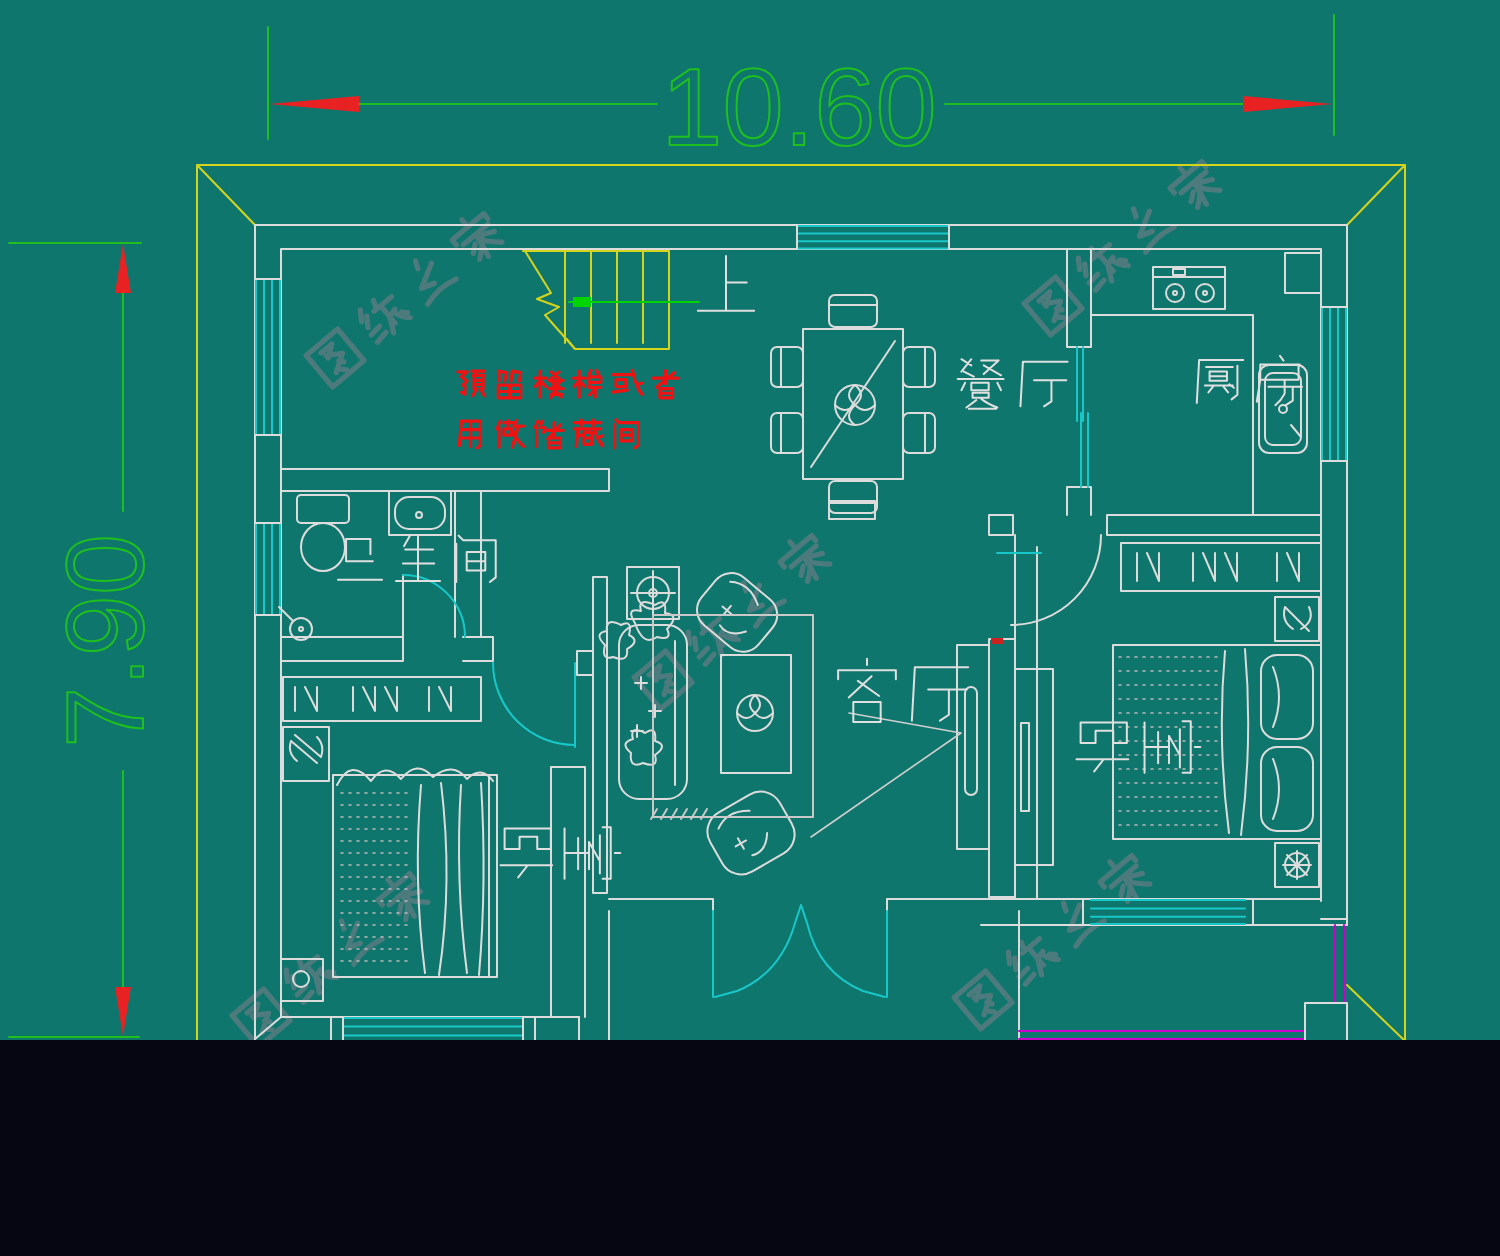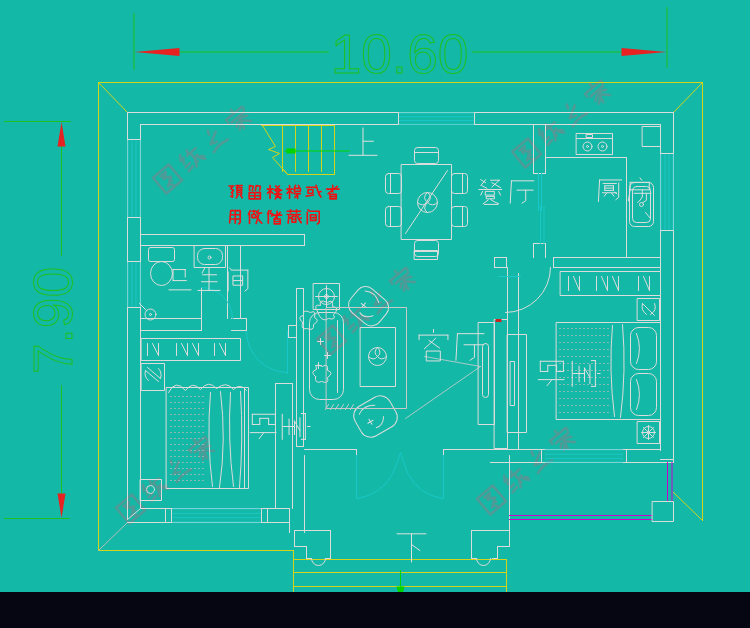--- a/index.html
+++ b/index.html
@@ -1,15 +1,15 @@
 <!DOCTYPE html>
 <html><head><meta charset="utf-8">
 <style>
 html,body{margin:0;padding:0;background:#060613;}
-#cv{position:relative;width:750px;height:592px;background:#14b8a6;overflow:hidden;font-family:"Liberation Sans", sans-serif;}
+#cv{position:relative;width:750px;height:520px;background:#0f766e;overflow:hidden;font-family:"Liberation Sans", sans-serif;}
 svg{position:absolute;left:0;top:0;}
 </style></head>
 <body>
 <div id="cv">
 <svg width="750" height="628" viewBox="0 0 750 628" fill="none" stroke-linecap="round" stroke-linejoin="round">
 <defs>
 <g id="zSHANG">
           <path vector-effect="non-scaling-stroke" d="M50 12 V86 M50 48 H78 M12 86 H88"></path>
         </g>
 <g id="zXIA">

